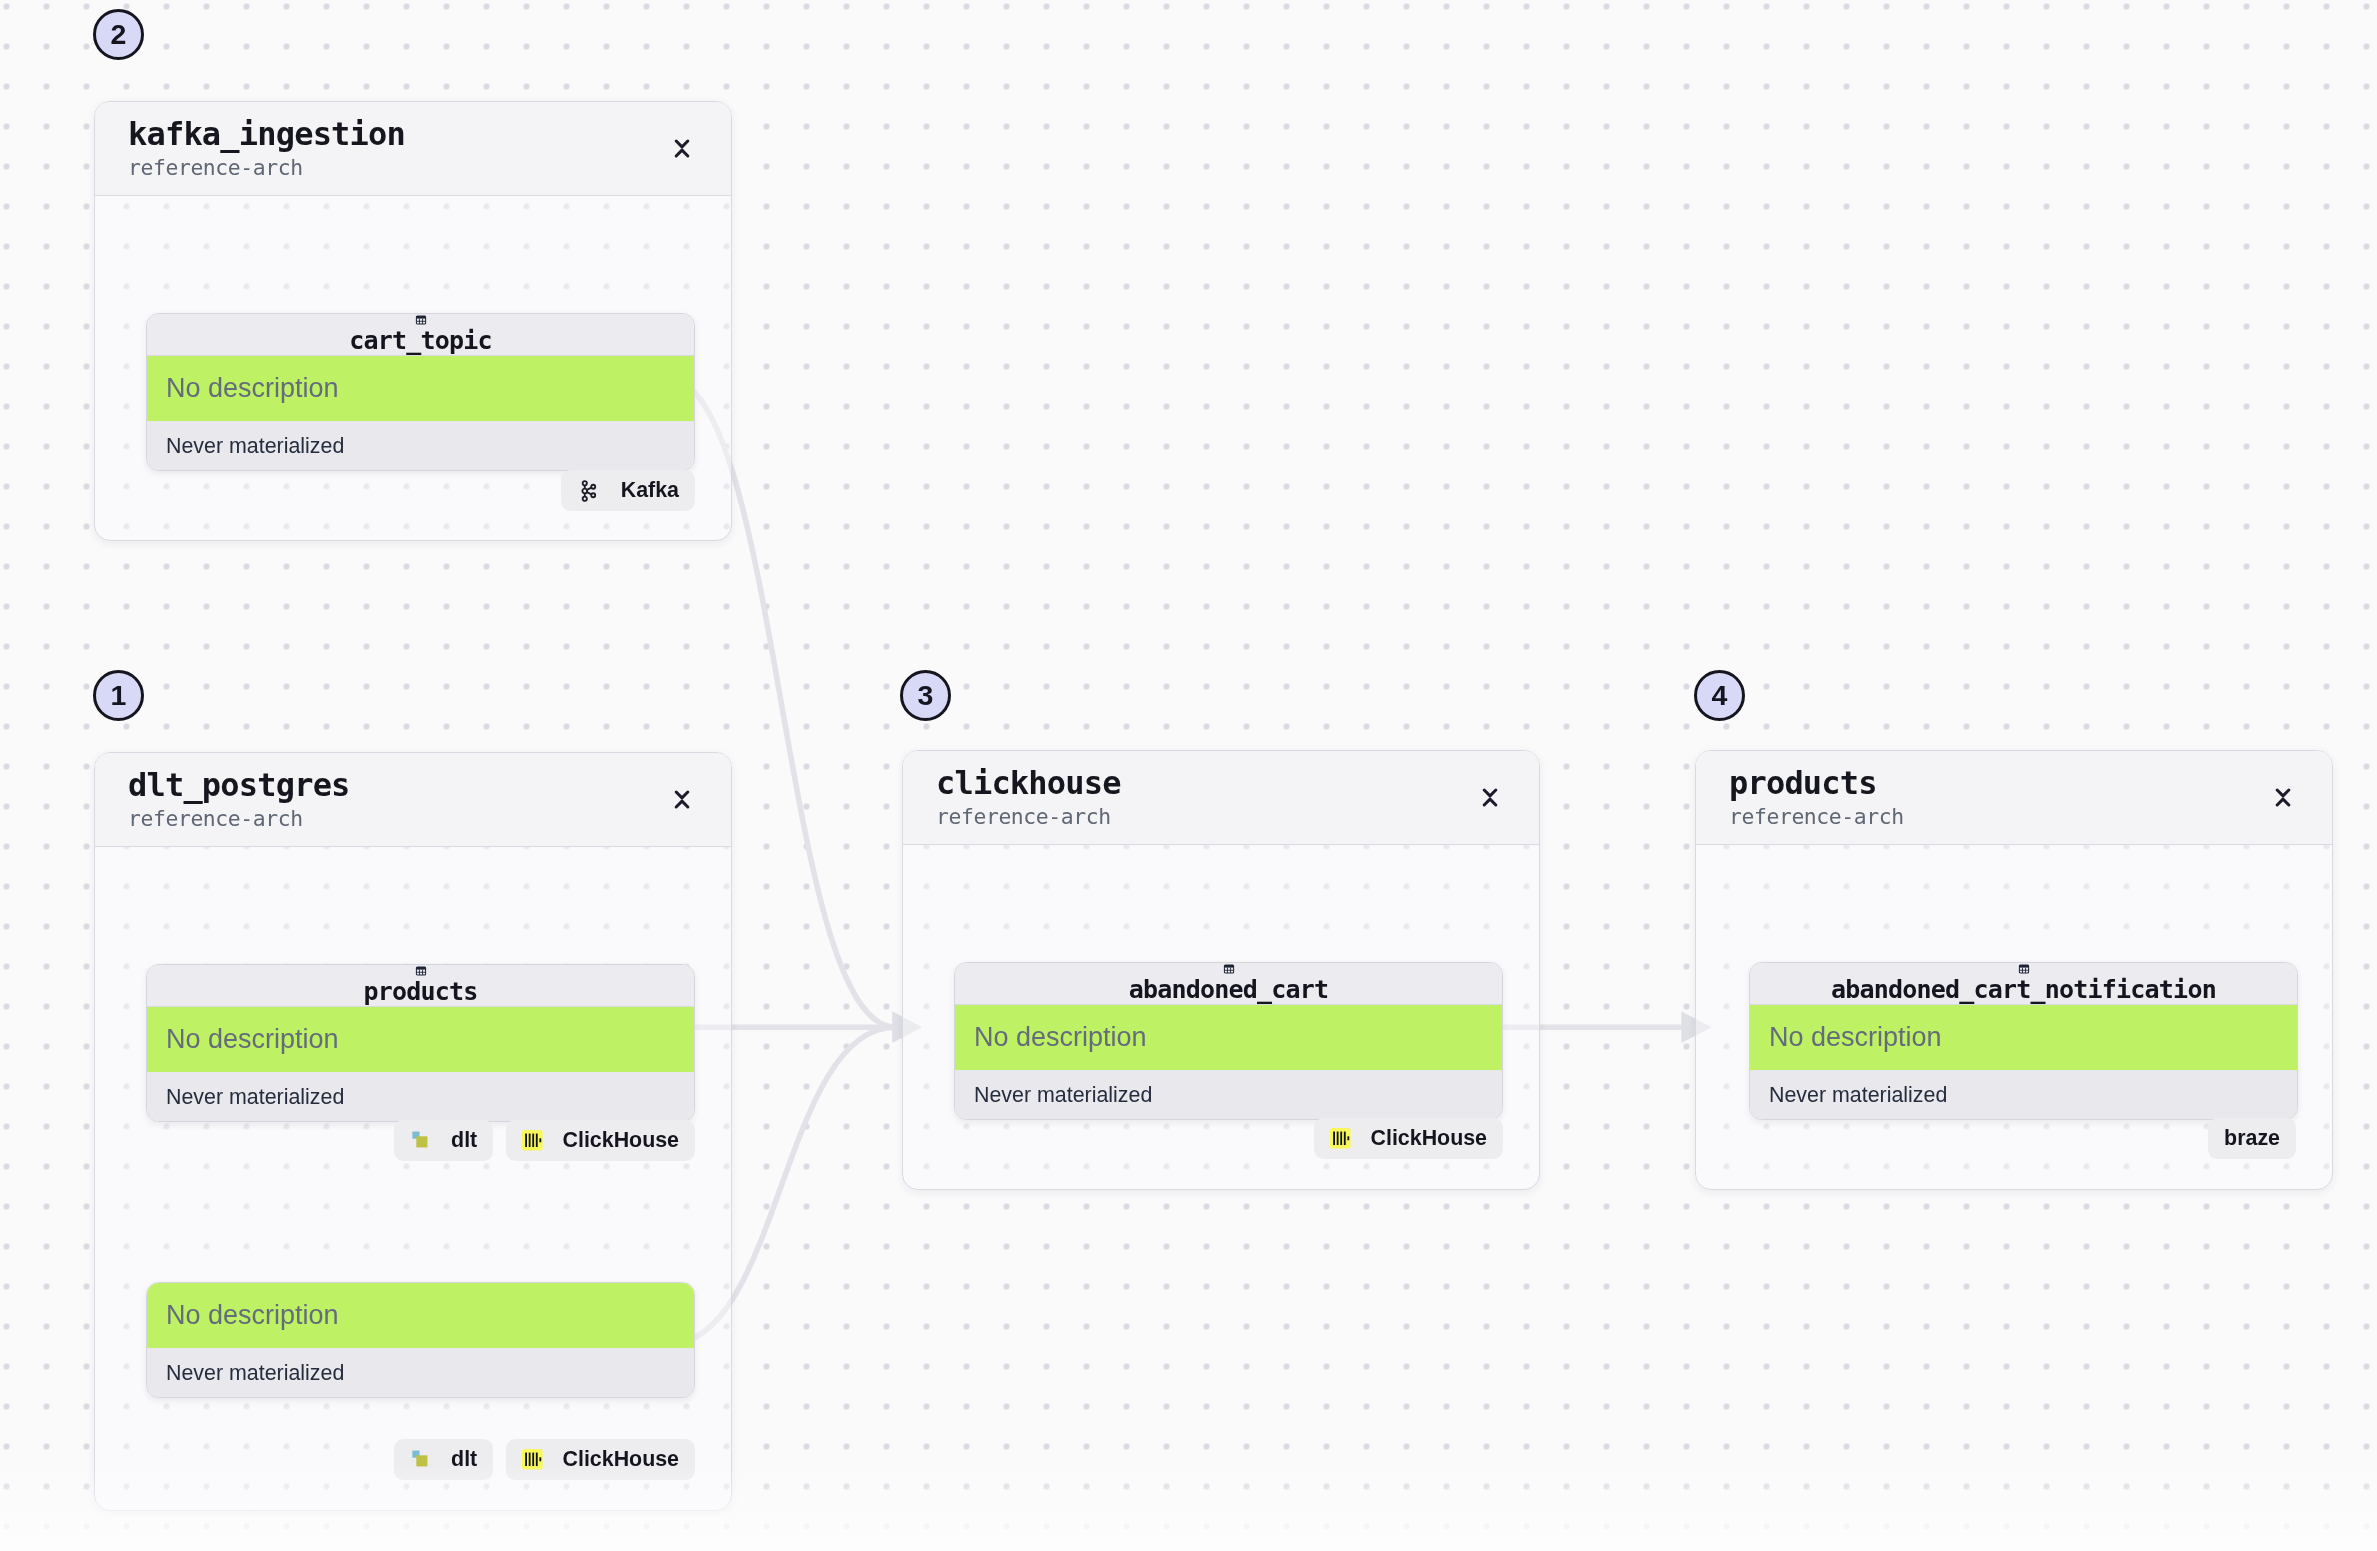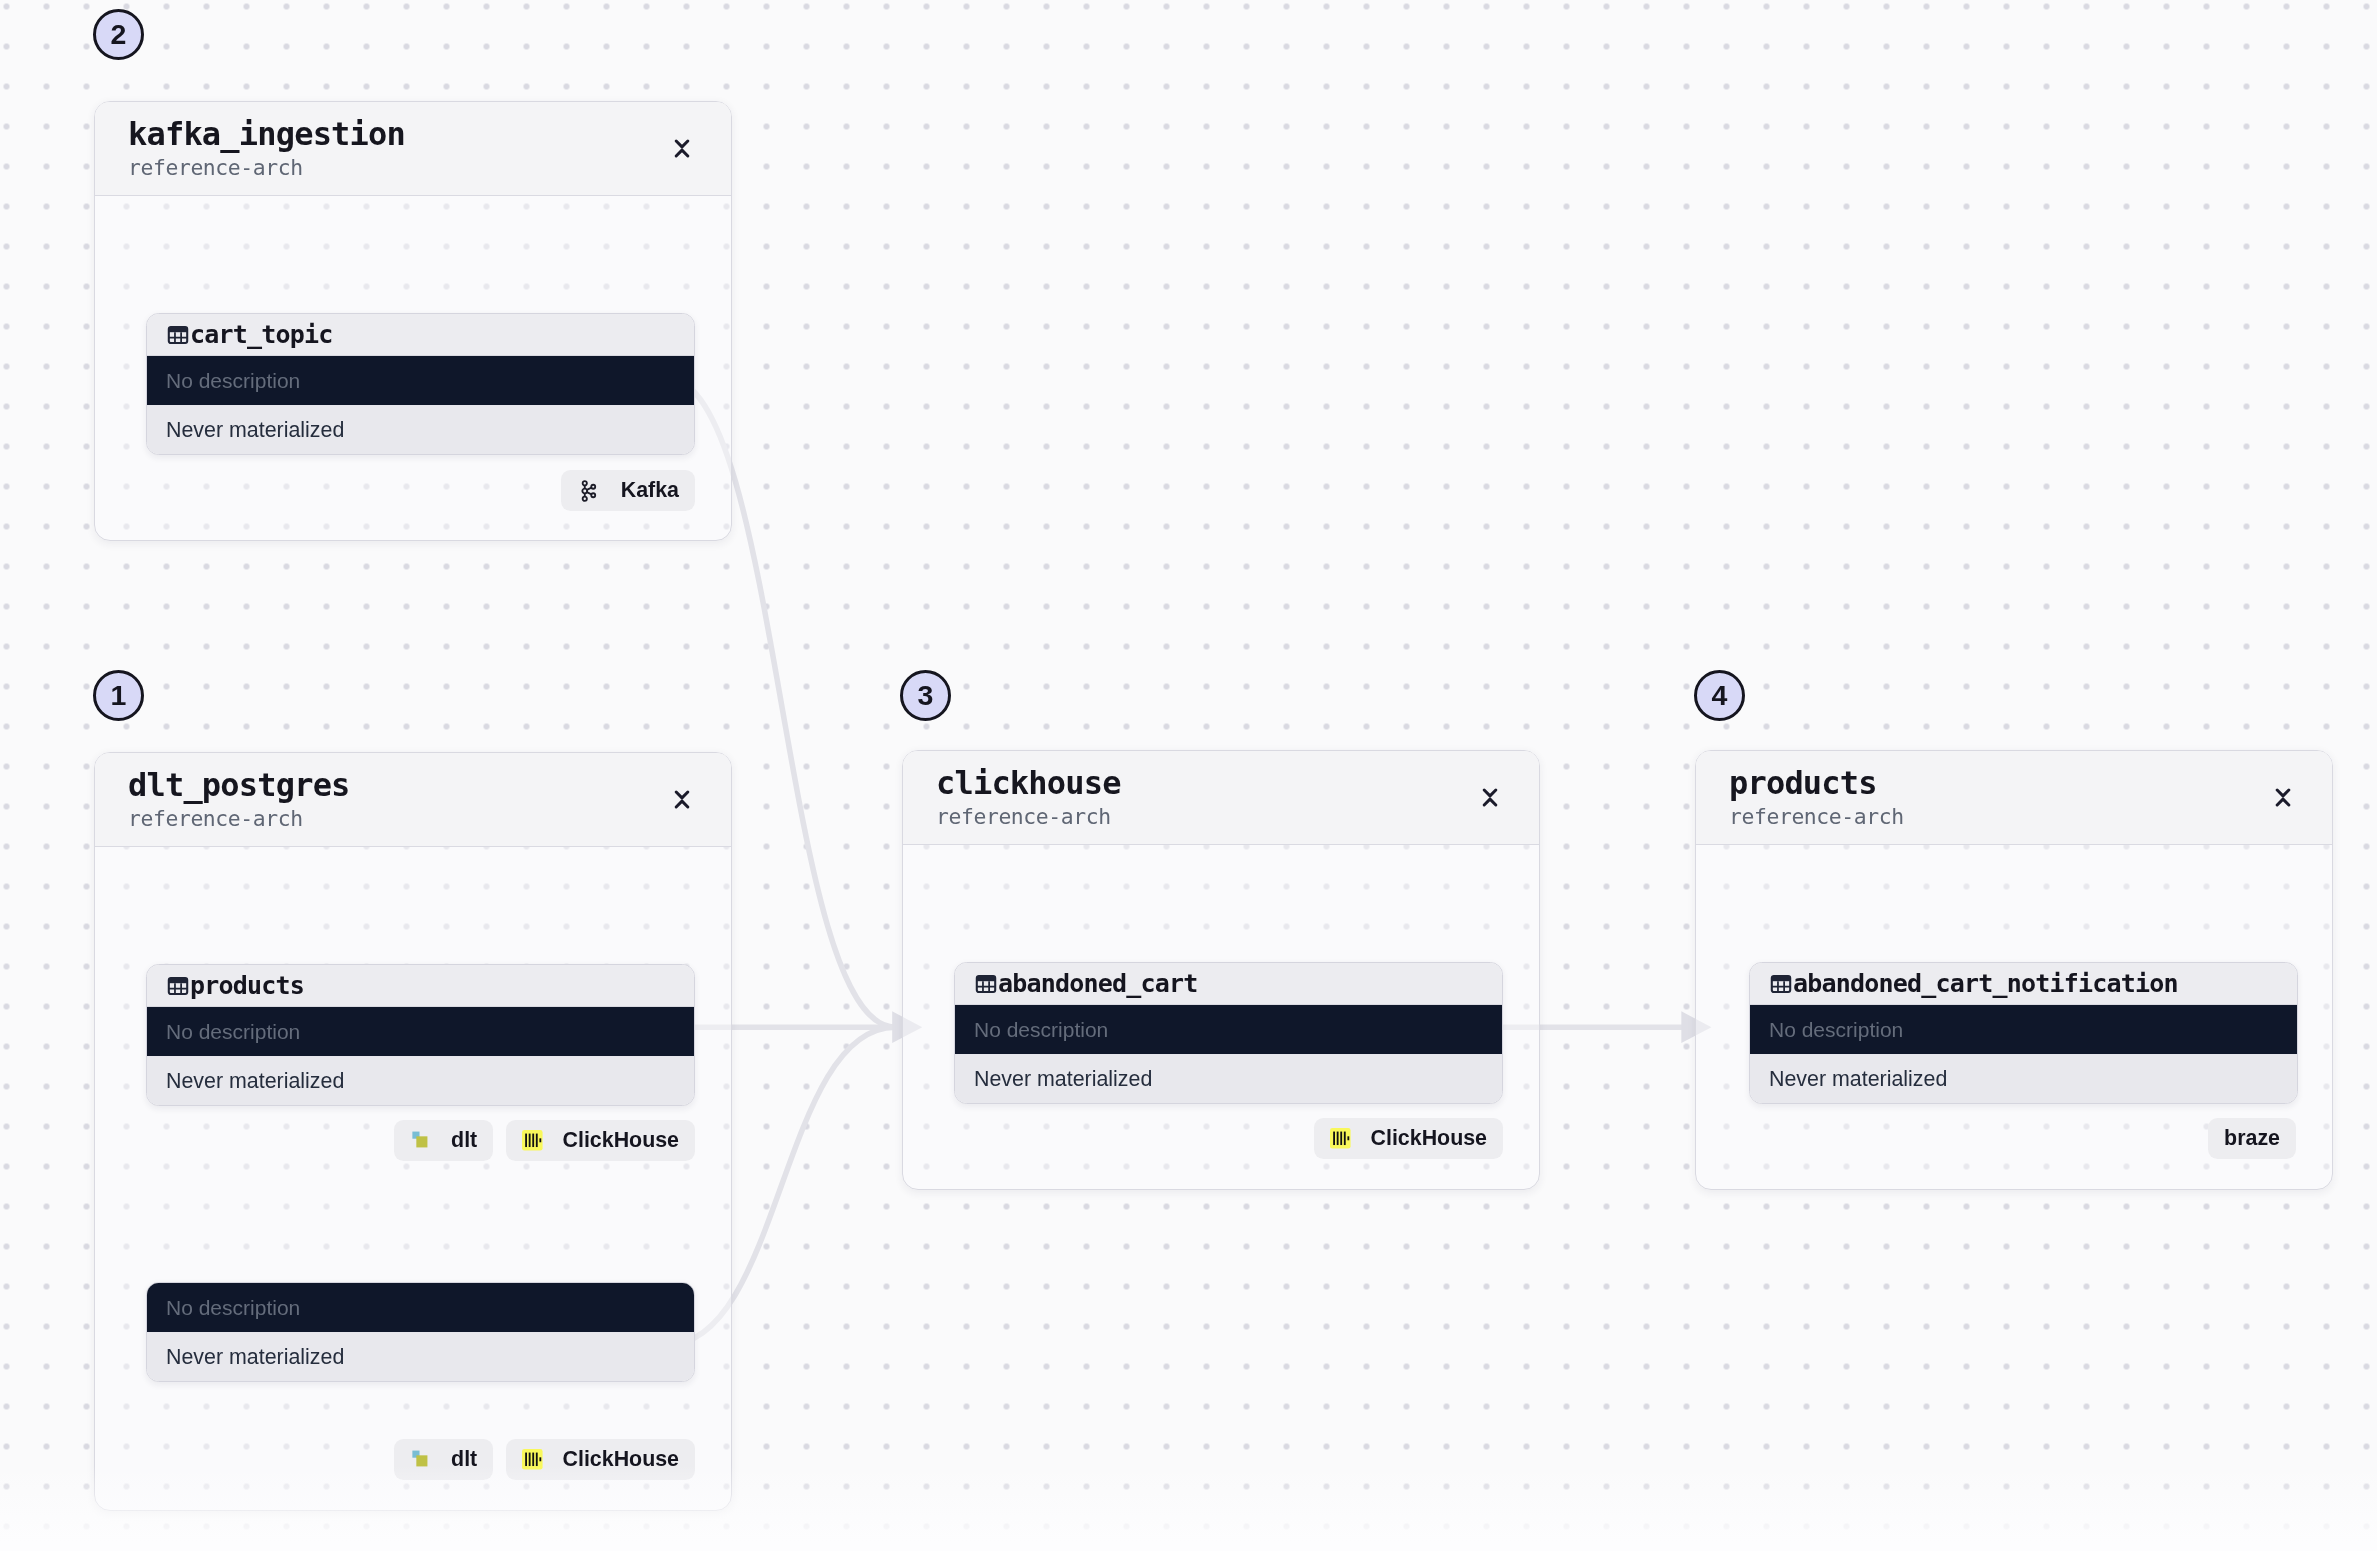--- a/index.html
+++ b/index.html
@@ -55,31 +55,31 @@
     font-size:28.5px;font-weight:700;color:#15151f;
   }
   .asset-card{
     position:absolute;width:549px;
     border:1.6px solid #d5d5de;border-radius:12.7px;overflow:hidden;
     background:#fff;box-sizing:border-box;
     box-shadow:0 2.4px 6.3px rgba(30,30,60,0.07);
   }
   .asset-header{
     height:41px;background:#ececf0;border-bottom:1.6px solid #d9d9e0;
-    display:flex;align-items:center;padding:0 19px;
+    display:flex;align-items:center;padding:0 19px;flex-direction:column;
   }
   .asset-name{
     font-family:"DejaVu Sans Mono", monospace;
     font-size:25px;font-weight:700;color:#15151f;letter-spacing:-0.8px;
     white-space:nowrap;
   }
   .asset-desc{
-    height:49px;background:#0f172a;border-bottom:1.6px solid #e6e6ec;
-    display:flex;align-items:center;padding:0 19px;
-    font-size:21px;color:#646c7b;
+    height:49px;background:#bef264;border-bottom:1.6px solid #e6e6ec;
+    display:flex;align-items:center;padding:8px 19px;
+    font-size:27px;color:#646c7b;
   }
   .asset-status{
     height:48px;background:#e8e8ed;
     display:flex;align-items:center;padding:0 19px;
     font-size:21.4px;color:#252d3d;
   }
   .badge-row{
     position:absolute;width:549px;display:flex;justify-content:flex-end;gap:12.7px;
   }
   .pill{

